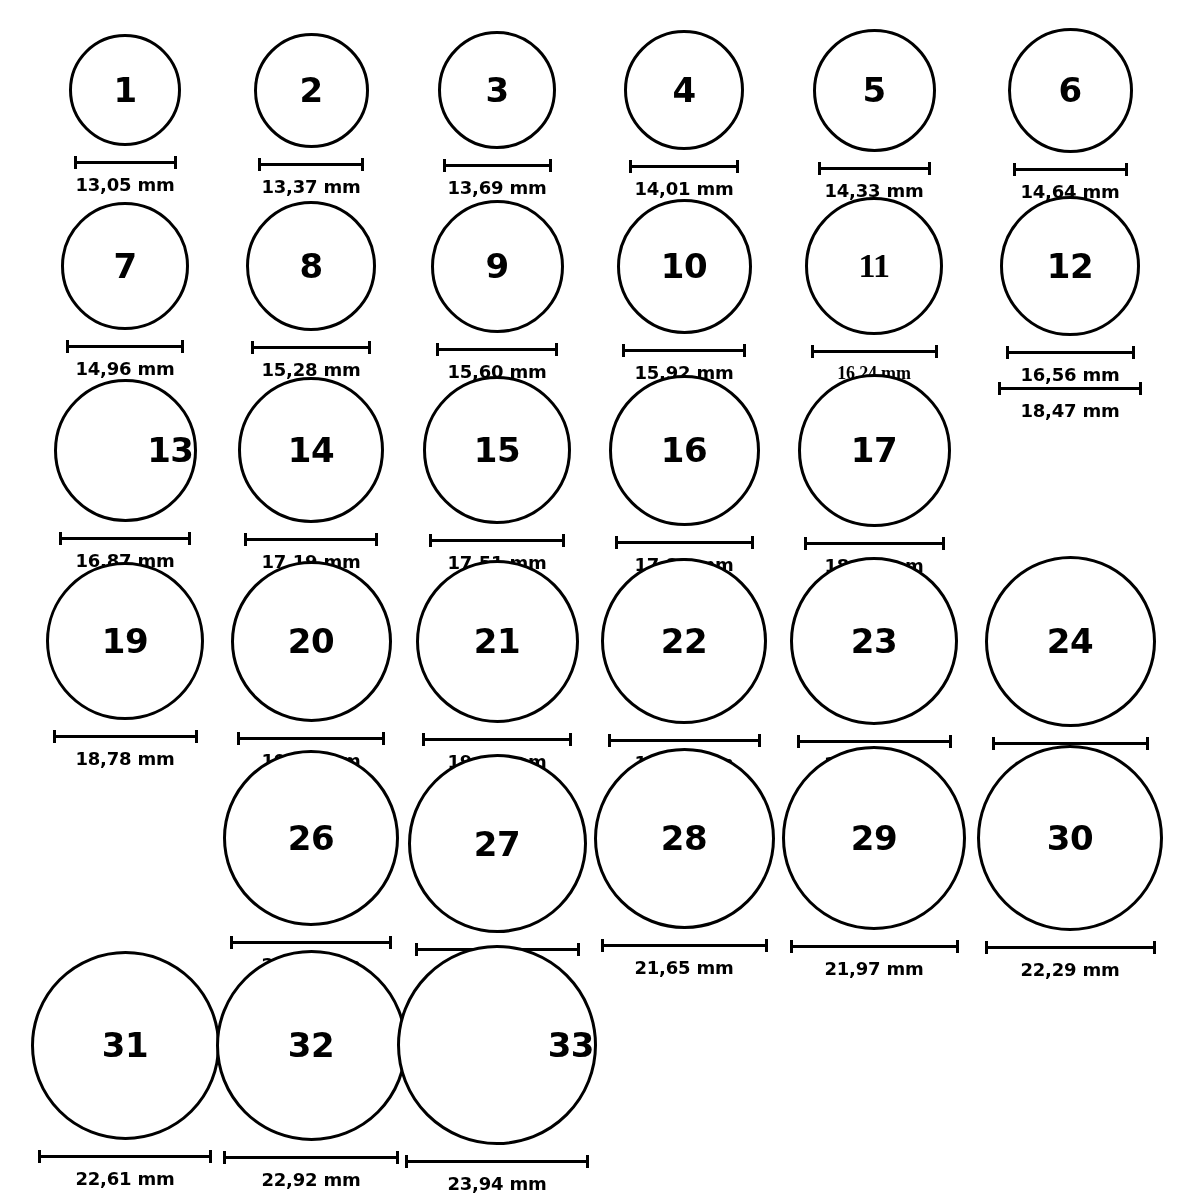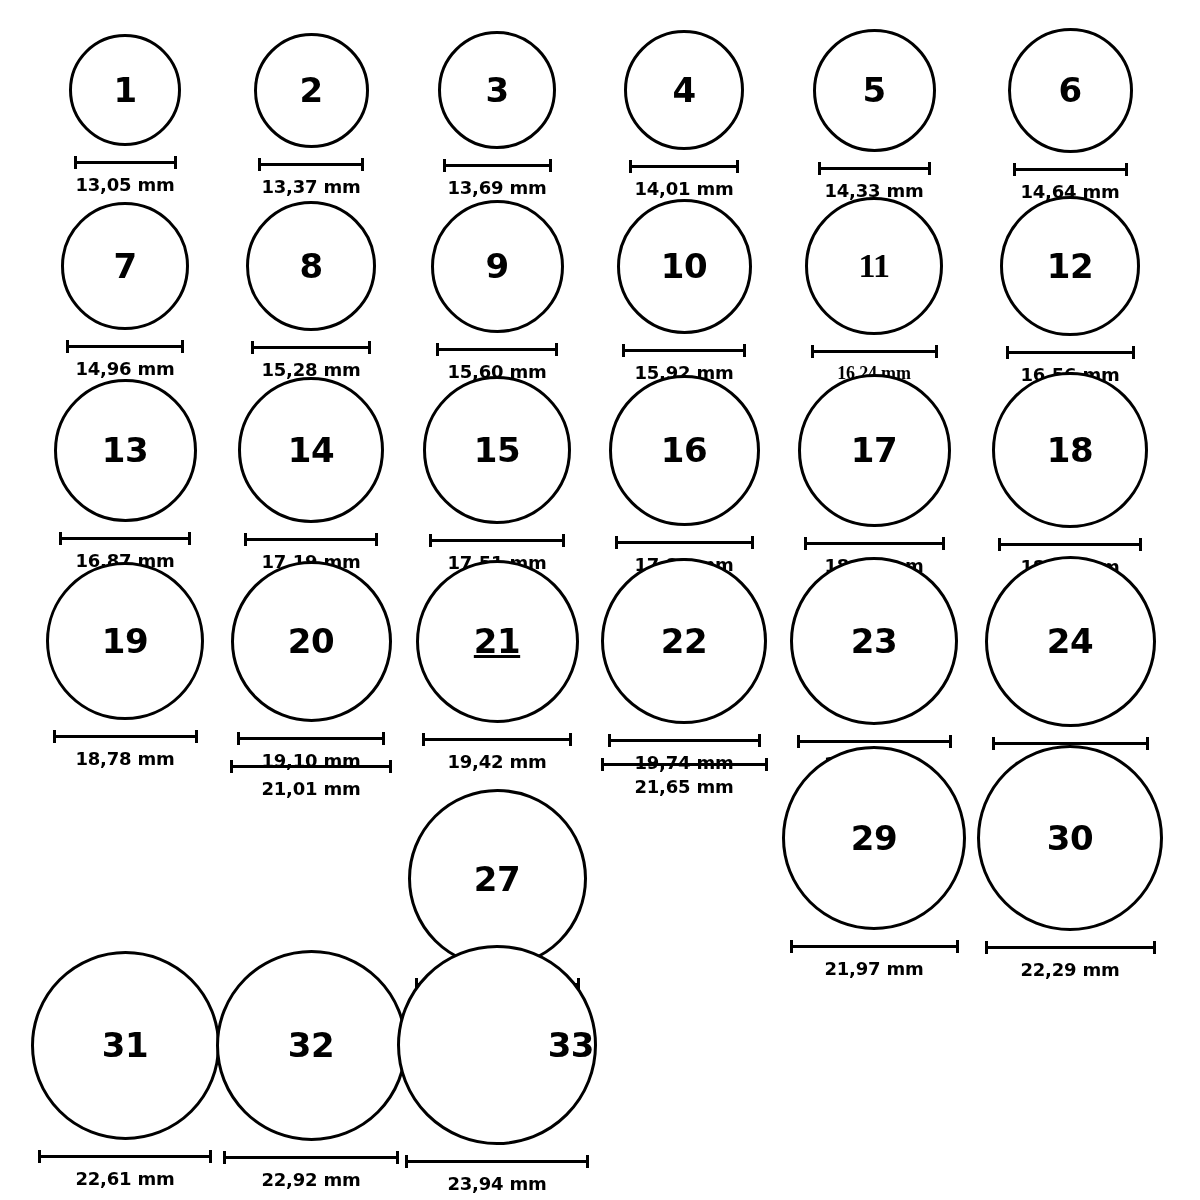--- a/index.html
+++ b/index.html
@@ -202,21 +202,21 @@
         <span class="ring-number">12</span>
       </div>
       <div class="measure" style="width: 129px;">
         <div class="bar"></div>
         <div class="cap left"></div>
         <div class="cap right"></div>
       </div>
       <div class="mm-label">16,56 mm</div>
     </div>
     <div class="size-cell" style="width: 143px; left: 53.5px; top: 378.5px;">
-      <div class="ring" style="width: 143px; height: 143px;">
+      <div class="ring" style="width: 143px; height: 143px; justify-content: flex-end;">
         <span class="ring-number">13</span>
       </div>
       <div class="measure" style="width: 132px;">
         <div class="bar"></div>
         <div class="cap left"></div>
         <div class="cap right"></div>
       </div>
       <div class="mm-label">16,87 mm</div>
     </div>
     <div class="size-cell" style="width: 146px; left: 238px; top: 377px;">
@@ -257,23 +257,20 @@
         <span class="ring-number">17</span>
       </div>
       <div class="measure" style="width: 141px;">
         <div class="bar"></div>
         <div class="cap left"></div>
         <div class="cap right"></div>
       </div>
       <div class="mm-label">18,15 mm</div>
     </div>
     <div class="size-cell" style="width: 156px; left: 992px; top: 372px;">
-      <div class="ring" style="width: 156px; height: 156px;">
-        <span class="ring-number">18</span>
-      </div>
       <div class="measure" style="width: 144px;">
         <div class="bar"></div>
         <div class="cap left"></div>
         <div class="cap right"></div>
       </div>
       <div class="mm-label">18,47 mm</div>
     </div>
     <div class="size-cell" style="width: 158px; left: 46px; top: 562px;">
       <div class="ring" style="width: 158px; height: 158px;">
         <span class="ring-number">19</span>
@@ -290,21 +287,21 @@
         <span class="ring-number">20</span>
       </div>
       <div class="measure" style="width: 148px;">
         <div class="bar"></div>
         <div class="cap left"></div>
         <div class="cap right"></div>
       </div>
       <div class="mm-label">19,10 mm</div>
     </div>
     <div class="size-cell" style="width: 163px; left: 415.5px; top: 559.5px;">
-      <div class="ring" style="width: 163px; height: 163px; text-decoration: underline;">
+      <div class="ring" style="width: 163px; height: 163px;">
         <span class="ring-number">21</span>
       </div>
       <div class="measure" style="width: 150px;">
         <div class="bar"></div>
         <div class="cap left"></div>
         <div class="cap right"></div>
       </div>
       <div class="mm-label">19,42 mm</div>
     </div>
     <div class="size-cell" style="width: 166px; left: 601px; top: 558px;">
@@ -334,39 +331,45 @@
         <span class="ring-number">24</span>
       </div>
       <div class="measure" style="width: 157px;">
         <div class="bar"></div>
         <div class="cap left"></div>
         <div class="cap right"></div>
       </div>
       <div class="mm-label">20,38 mm</div>
     </div>
     <div class="size-cell" style="width: 176px; left: 223px; top: 750px;">
+      <div class="ring" style="width: 176px; height: 176px;">
+        <span class="ring-number">26</span>
+      </div>
       <div class="measure" style="width: 162px;">
         <div class="bar"></div>
         <div class="cap left"></div>
         <div class="cap right"></div>
       </div>
       <div class="mm-label">21,01 mm</div>
     </div>
-    <div class="size-cell" style="width: 179px; left: 407.5px; top: 789px;">
+    <div class="size-cell" style="width: 179px; left: 407.5px; top: 754px;">
       <div class="ring" style="width: 179px; height: 179px;">
         <span class="ring-number">27</span>
       </div>
       <div class="measure" style="width: 165px;">
         <div class="bar"></div>
         <div class="cap left"></div>
         <div class="cap right"></div>
       </div>
       <div class="mm-label">21,33 mm</div>
     </div>
     <div class="size-cell" style="width: 181px; left: 593.5px; top: 747.5px;">
+      <div class="ring" style="width: 181px; height: 181px;">
+        <span class="ring-number">28</span>
+      </div>
       <div class="measure" style="width: 167px;">
         <div class="bar"></div>
         <div class="cap left"></div>
         <div class="cap right"></div>
       </div>
       <div class="mm-label">21,65 mm</div>
     </div>
     <div class="size-cell" style="width: 184px; left: 782px; top: 746px;">
       <div class="ring" style="width: 184px; height: 184px;">
         <span class="ring-number">29</span>

